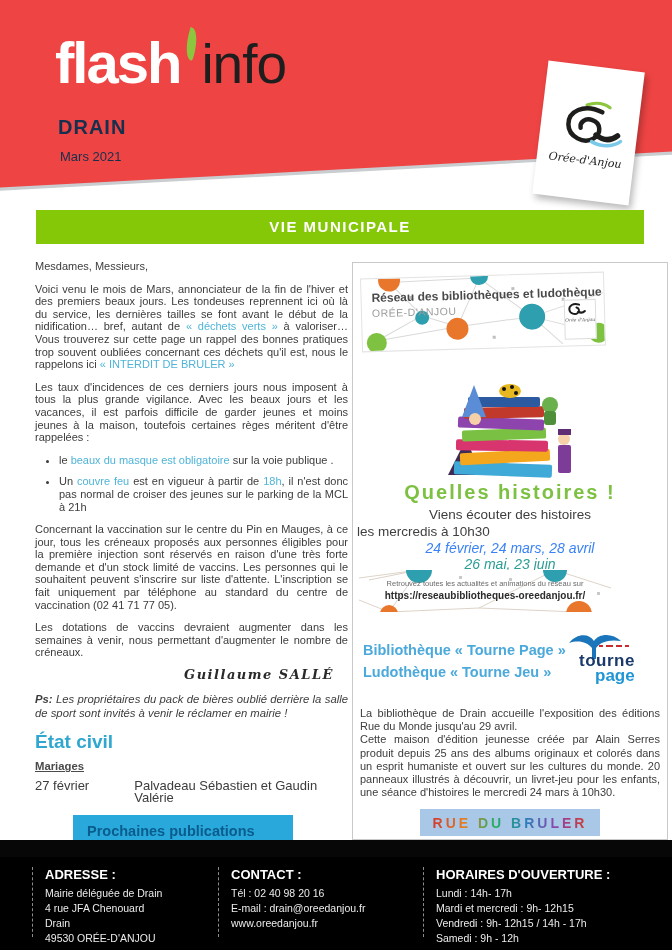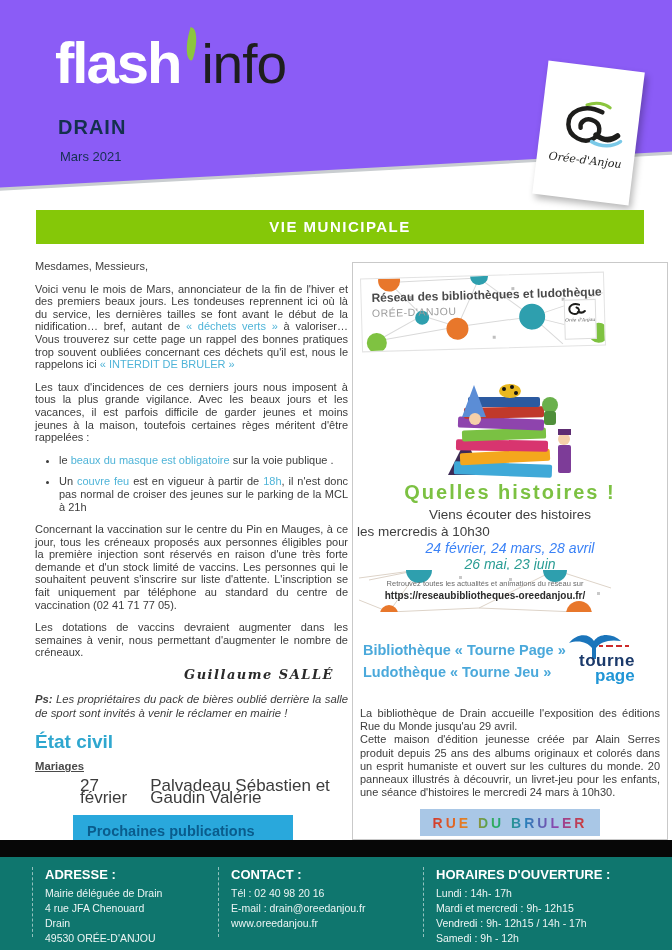--- a/index.html
+++ b/index.html
@@ -1,21 +1,21 @@
 <!DOCTYPE html>
 <html><head>
 <meta charset="utf-8">
 <style>
   html,body{margin:0;padding:0;background:#9a9a9a;}
   .page{position:relative;width:672px;height:950px;margin:0 auto;background:#fff;
         font-family:"Liberation Sans",sans-serif;overflow:hidden;}
   .abs{position:absolute;}
 
   
-  .header{left:0;top:0;width:672px;height:212px;background:#8b5cf6;}
+  .header{left:0;top:0;width:672px;height:212px;background:#ef4444;}
   .wedge-gray{left:0;top:0;width:672px;height:212px;background:#c9cdd0;
       clip-path:polygon(0 88.5%,100% 71.5%,100% 75.5%,0 92.5%);}
   .wedge-white{left:0;top:0;width:672px;height:212px;background:#fff;
       clip-path:polygon(0 90%,100% 73%,100% 100%,0 100%);}
   .brand{left:55px;top:34px;display:flex;align-items:flex-start;}
   .brand-flash{font-size:58px;font-weight:bold;color:#fff;letter-spacing:-2px;line-height:1;}
   .leaf{width:11px;height:32px;background:#8CC63E;border-radius:0 100% 14% 100%;
         transform:rotate(16deg);margin:-6px 4px 0 6px;}
   .brand-info{font-size:55px;font-weight:400;color:#1e1e1e;letter-spacing:-1px;line-height:1;margin-top:3px;}
   .brand-commune{left:58px;top:116px;font-size:20px;font-weight:bold;color:#14304E;letter-spacing:1px;}
@@ -35,21 +35,21 @@
   .salutation{text-align:left !important;}
   .hl{color:#4FB4D8;}
   ul.rules{margin:0 0 10px 0;padding:0 0 0 24px;}
   ul.rules li{margin:0 0 9px 0;text-align:justify;}
   .closing{text-align:left !important;}
   .signature{text-align:right;padding-right:14px;margin:2px 0 10px 0;
       font-family:"DejaVu Serif",serif;font-style:italic;font-weight:bold;font-size:13px;letter-spacing:1.5px;color:#2a2a2a;}
   .ps{font-style:italic;font-size:11.3px;line-height:14px;}
   .etat-heading{color:#2FA7CF;font-size:19px;font-weight:bold;margin:16px 0 12px 0;}
   .mariages{font-weight:bold;color:#4a4a4a;text-decoration:underline;font-size:11.3px;margin-bottom:7px;}
-  .ec-row{display:flex;font-size:17px;margin-bottom:10px;margin-left:45px;}
+  .ec-row{display:flex;font-size:13px;margin-bottom:10px;}
   .ec-date{width:105px;}
   .pub-box{margin-left:38px;width:192px;background:#29A8DC;padding:10px 14px 12px 14px;}
   .pub-title{color:#0A5C8C;font-size:14.5px;font-weight:bold;margin-bottom:9px;}
   .pub-line{color:#EAF6FC;font-size:11px;line-height:16px;}
   .pub-line b{color:#fff;}
 
   
   .rightbox{left:352px;top:262px;width:314px;height:576px;border:1px solid #c9c9c9;background:#fff;}
   .net-banner{left:8px;top:12px;width:242px;height:72px;background:#fff;border:1px solid #e3e3e3;
       transform:rotate(-1.6deg);overflow:hidden;}
@@ -74,21 +74,21 @@
   .tp-word1{position:absolute;left:28px;top:22px;font-size:17px;font-weight:bold;color:#1b3a6b;letter-spacing:.5px;}
   .tp-word2{position:absolute;left:44px;top:37px;font-size:17px;font-weight:bold;color:#2196d6;}
   .expo{left:7px;top:444px;width:300px;text-align:justify;font-size:11px;line-height:13.2px;color:#3c3c3c;}
   .rdm-strip{left:67px;top:546px;width:180px;height:27px;background:#A9C7E6;display:flex;align-items:center;justify-content:center;}
   .rdm-text{font-size:14px;font-weight:bold;letter-spacing:3px;
       background:linear-gradient(90deg,#d23b2e,#e67e22,#27ae60,#2980b9,#8e44ad,#d23b2e);
       -webkit-background-clip:text;background-clip:text;color:transparent;}
 
   
   .black-band{left:0;top:840px;width:672px;height:17px;background:#070707;}
-  .footer{left:0;top:857px;width:672px;height:93px;background:#0f766e;}
+  .footer{left:0;top:857px;width:672px;height:93px;background:#000000;}
   .fcol{position:absolute;top:10px;padding-left:12px;border-left:1px dashed rgba(255,255,255,.55);height:70px;}
   .fcol-1{left:32px;} .fcol-2{left:218px;} .fcol-3{left:423px;}
   .fheading{color:#fff;font-weight:bold;font-size:13px;margin-bottom:4px;}
   .fline{color:rgba(255,255,255,.92);font-size:10.5px;line-height:15px;}
 </style>
 </head>
 <body>
 
 <div class="page">
 

